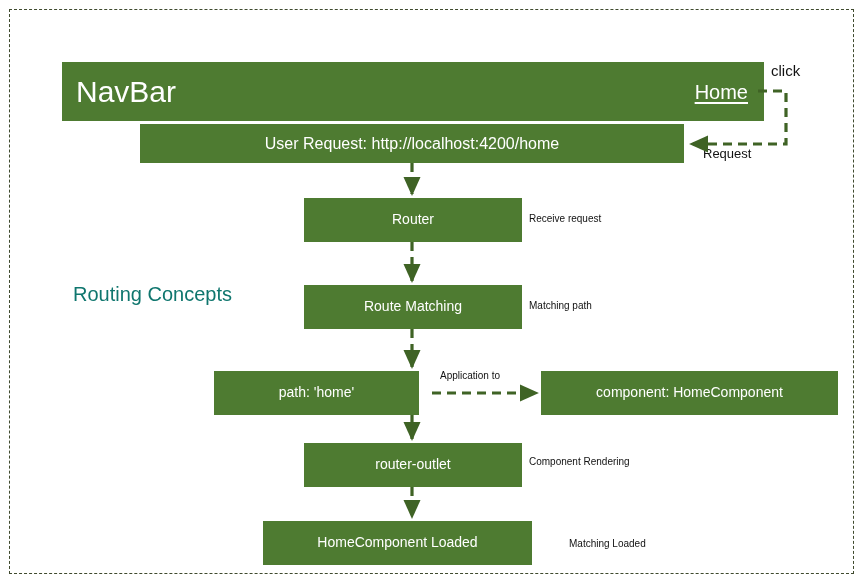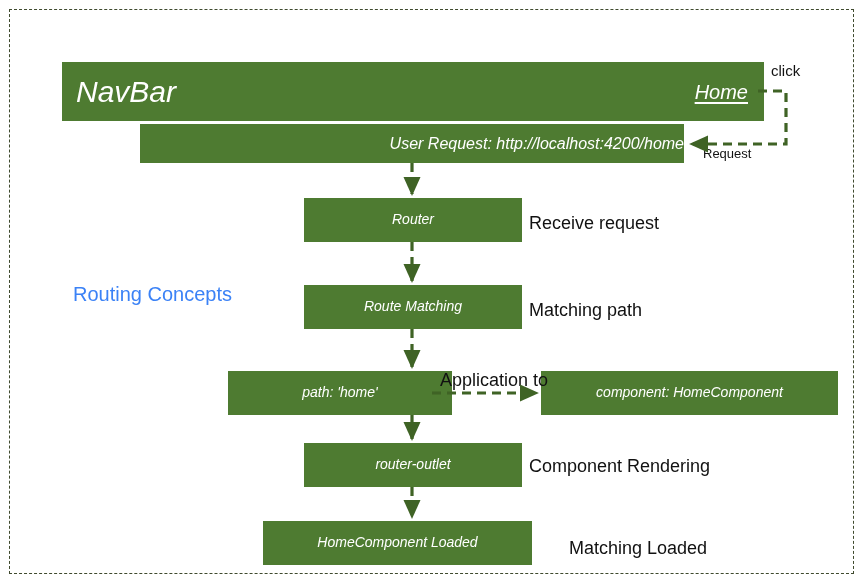--- a/index.html
+++ b/index.html
@@ -40,21 +40,20 @@
     position: absolute;
     background: #4e7b31;
     color: #ffffff;
     display: flex;
     align-items: center;
     justify-content: center;
     font-size: 14px;
     line-height: 1.1;
     text-align: center;
     white-space: nowrap;
-    font-style: italic;
   }
   
   #navbar-box {
     left: 62px; top: 62px;
     width: 702px; height: 59px;
     justify-content: flex-start;
     padding-left: 14px;
     font-size: 30px;
   }
   #navbar-title {
@@ -70,53 +69,53 @@
     font-size: 20px;
     color: #ffffff;
     text-decoration: underline;
     text-underline-offset: 3px;
     cursor: pointer;
   }
   
   #user-request-box {
     left: 140px; top: 124px;
     width: 544px; height: 39px;
-    justify-content: flex-end;
+    justify-content: center;
     padding-left: 0;
     font-size: 16px;
   }
   
   #router-box        { left: 304px; top: 198px; width: 218px; height: 44px; }
   #route-matching-box{ left: 304px; top: 285px; width: 218px; height: 44px; }
-  #path-home-box     { left: 228px; top: 371px; width: 224px; height: 44px; }
+  #path-home-box     { left: 214px; top: 371px; width: 205px; height: 44px; }
   #home-component-box{ left: 541px; top: 371px; width: 297px; height: 44px; }
   #router-outlet-box { left: 304px; top: 443px; width: 218px; height: 44px; }
   #home-loaded-box   { left: 263px; top: 521px; width: 269px; height: 44px; }
 
   
   .annot {
     position: absolute;
-    font-size: 18px;
+    font-size: 10px;
     color: #111111;
     white-space: nowrap;
   }
   #annot-receive-request   { left: 529px; top: 213px; }
   #annot-matching-path     { left: 529px; top: 300px; }
   #annot-component-render  { left: 529px; top: 456px; }
   #annot-component-loaded  { left: 569px; top: 538px; }
   #annot-redirecting-to    { left: 440px; top: 370px; }
   #annot-click             { left: 771px; top: 62px; font-size: 15px; }
   #annot-request           { left: 703px; top: 146px; font-size: 13px; }
 
   
   #routing-concepts-label {
     position: absolute;
     left: 73px; top: 283px;
     font-size: 20px;
-    color: #3b82f6;
+    color: #0f766e;
     white-space: nowrap;
   }
 
   
   #connectors {
     position: absolute;
     left: 0; top: 0;
     width: 868px; height: 582px;
     pointer-events: none;
   }

